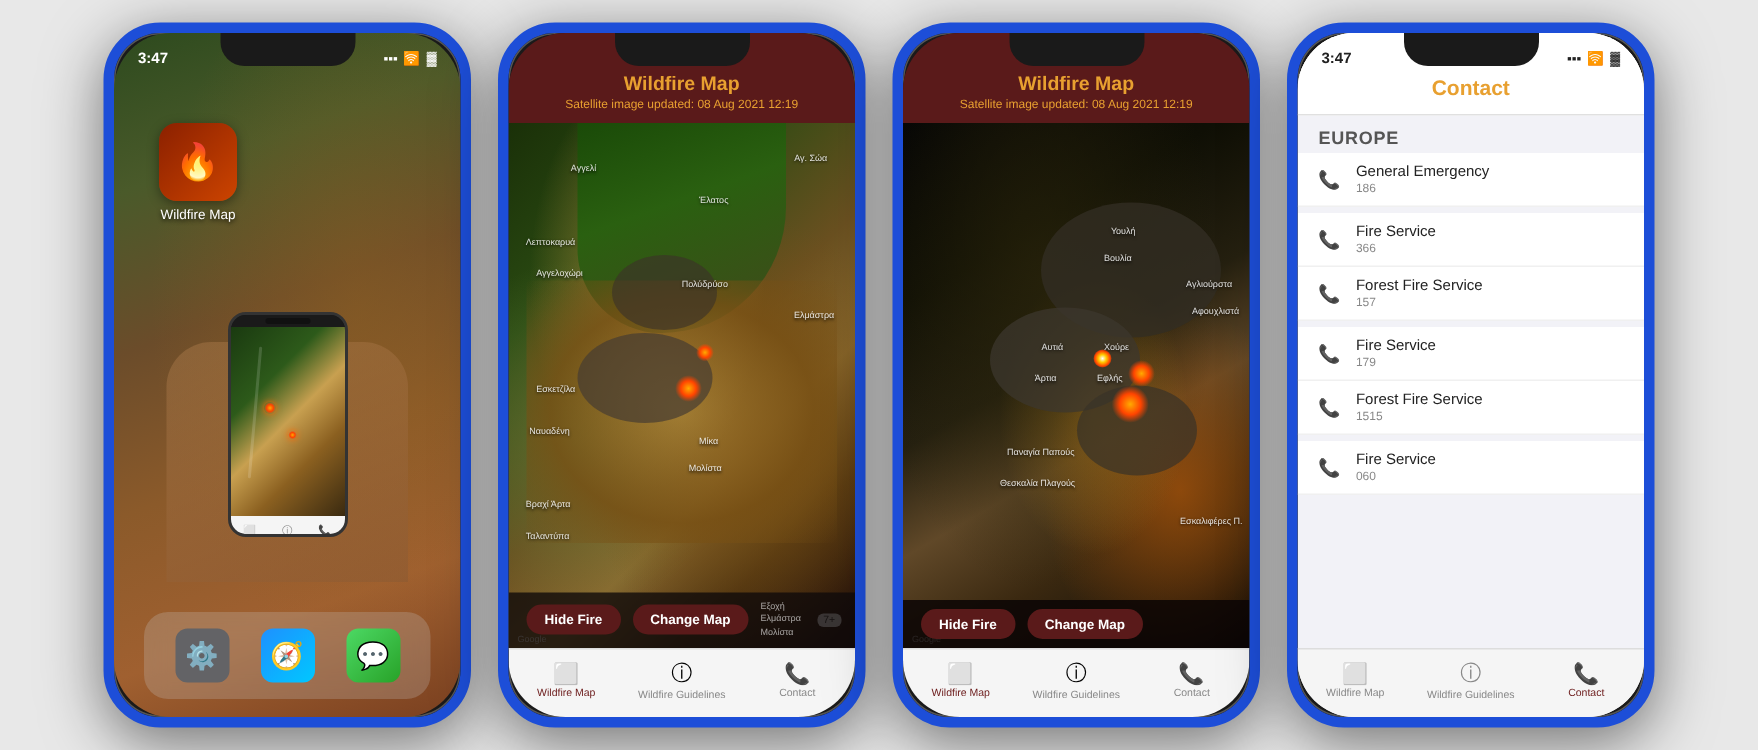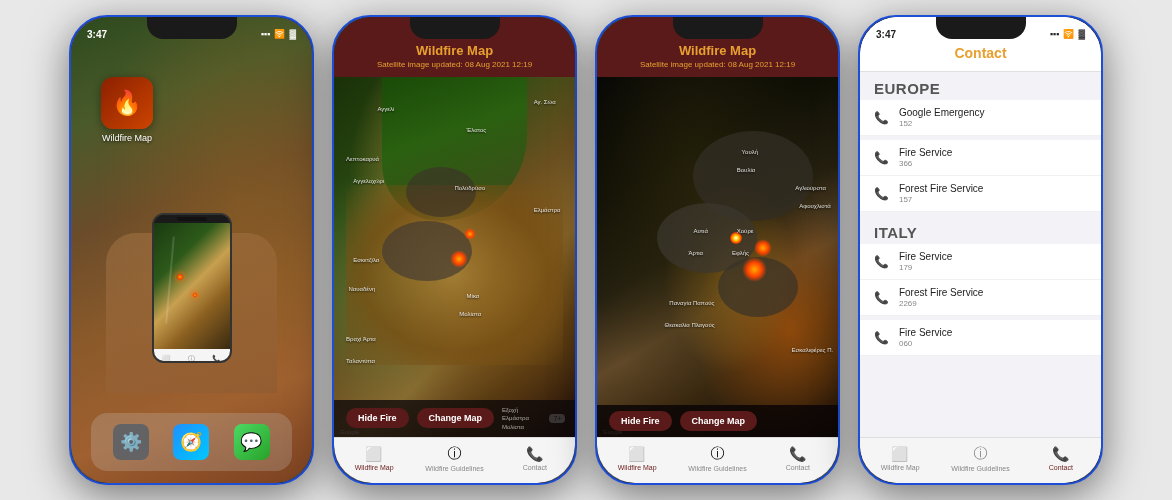--- a/index.html
+++ b/index.html
@@ -15,21 +15,21 @@
       overflow: hidden;
     }
 
     
     .phone {
       position: relative;
       width: 245px;
       height: 470px;
       background: #1a1a1a;
       border-radius: 38px;
-      border: 2px solid #1d4ed8;
+      border: 7px solid #1d4ed8;
       box-shadow: 0 10px 40px rgba(0,0,0,0.5), inset 0 0 0 1px #555;
       overflow: hidden;
       flex-shrink: 0;
     }
 
     
     .notch {
       position: absolute;
       top: 0;
       left: 50%;
@@ -352,21 +352,21 @@
       color: #e8a030;
     }
 
     .contact-list {
       flex: 1;
       overflow: hidden;
       padding: 0;
     }
 
     .contact-section-header {
-      font-size: 15px;
+      font-size: 12px;
       font-weight: 700;
       color: #555;
       padding: 8px 14px 3px;
       background: #f2f2f7;
       letter-spacing: 0.5px;
     }
 
     .contact-row {
       background: #fff;
       display: flex;
@@ -676,22 +676,22 @@
       <div class="contact-header">
         <div class="contact-title">Contact</div>
       </div>
 
       <div class="contact-list">
 
         <div class="contact-section-header">EUROPE</div>
         <div class="contact-row">
           <span class="contact-phone-icon">📞</span>
           <div class="contact-info">
-            <div class="contact-name">Google Emergency</div>
-            <div class="contact-number">152</div>
+            <div class="contact-name">General Emergency</div>
+            <div class="contact-number">186</div>
           </div>
         </div>
 
         <div class="contact-divider"></div>
 
         <div class="contact-row">
           <span class="contact-phone-icon">📞</span>
           <div class="contact-info">
             <div class="contact-name">Fire Service</div>
             <div class="contact-number">366</div>
@@ -700,33 +700,32 @@
         <div class="contact-row">
           <span class="contact-phone-icon">📞</span>
           <div class="contact-info">
             <div class="contact-name">Forest Fire Service</div>
             <div class="contact-number">157</div>
           </div>
         </div>
 
         <div class="contact-divider"></div>
 
-        <div class="contact-section-header">ITALY</div>
         <div class="contact-row">
           <span class="contact-phone-icon">📞</span>
           <div class="contact-info">
             <div class="contact-name">Fire Service</div>
             <div class="contact-number">179</div>
           </div>
         </div>
         <div class="contact-row">
           <span class="contact-phone-icon">📞</span>
           <div class="contact-info">
             <div class="contact-name">Forest Fire Service</div>
-            <div class="contact-number">2269</div>
+            <div class="contact-number">1515</div>
           </div>
         </div>
 
         <div class="contact-divider"></div>
 
         <div class="contact-row">
           <span class="contact-phone-icon">📞</span>
           <div class="contact-info">
             <div class="contact-name">Fire Service</div>
             <div class="contact-number">060</div>

